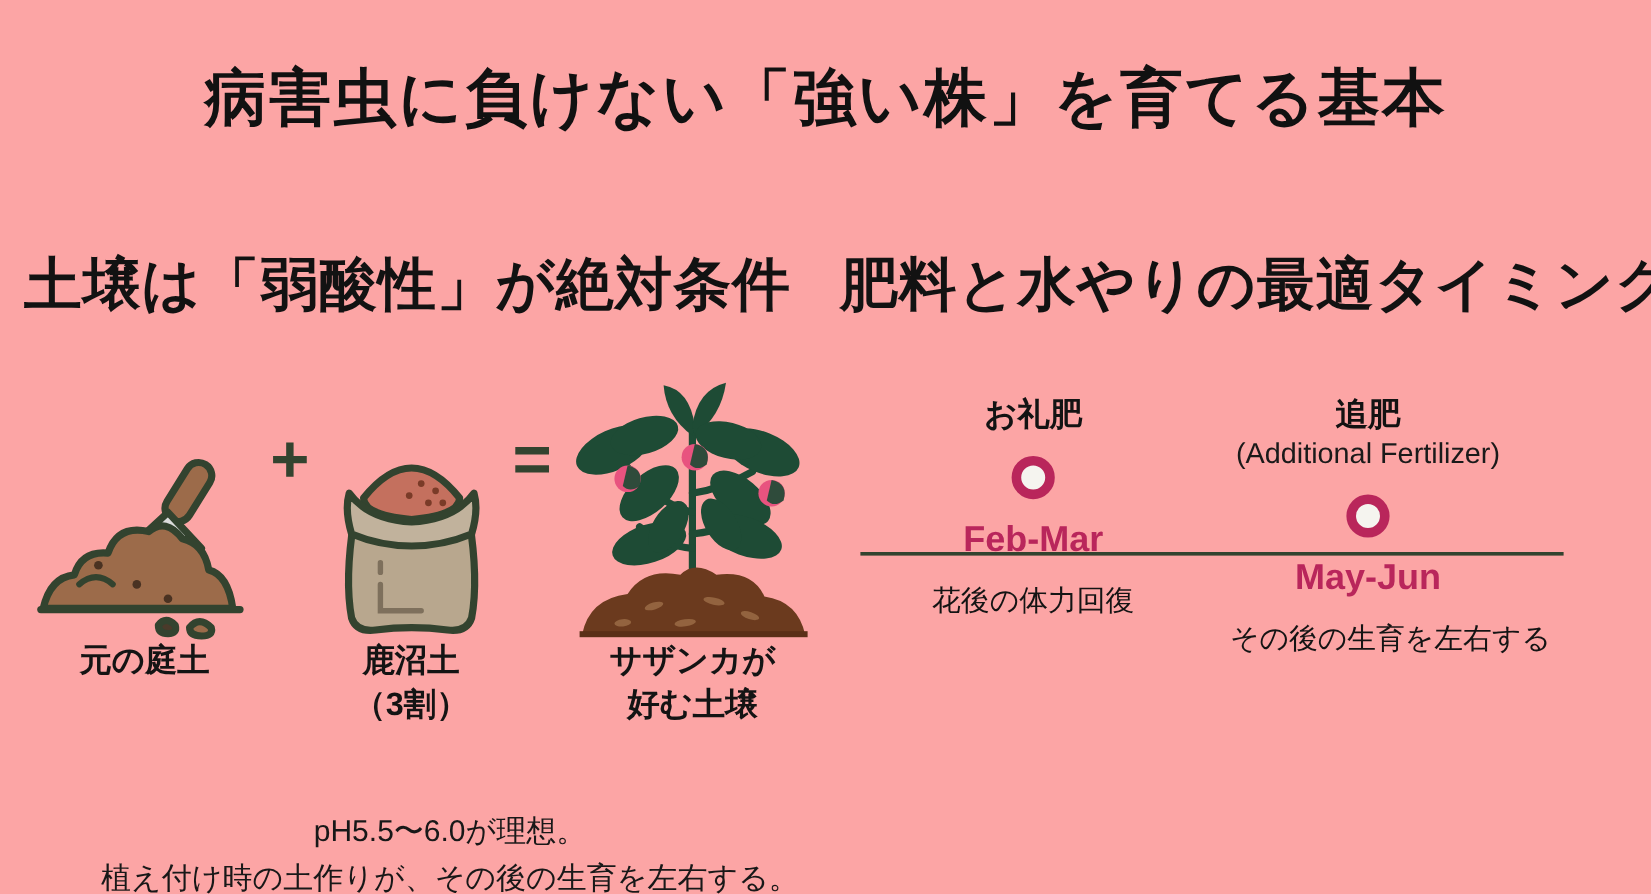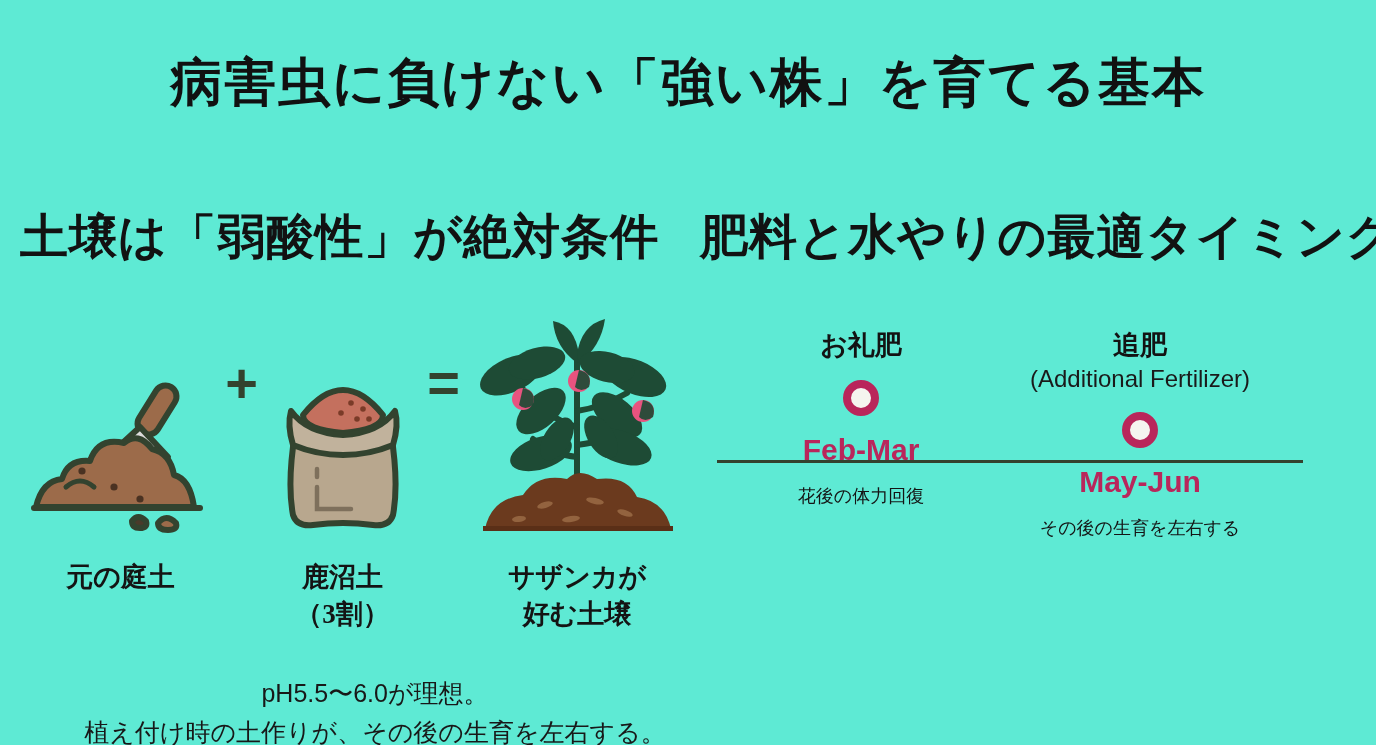--- a/index.html
+++ b/index.html
@@ -5,21 +5,21 @@
   * { margin:0; padding:0; box-sizing:border-box; }
   html, body {
     width:1376px; height:745px;
     background:#F5F4EF;
     font-family:"Liberation Sans", sans-serif;
     overflow:hidden;
   }
   #slide {
     position:relative;
     width:1376px; height:745px;
-    background:#5eead4;
+    background:#fca5a5;
   }
 
   
   #title {
     position:absolute;
     top:52px; left:0; width:1376px;
     text-align:center;
     font-family:"DejaVu Serif","Liberation Serif",serif;
     font-size:52px;
     font-weight:700;
@@ -69,25 +69,24 @@
     font-weight:700;
     color:#33432F;
     line-height:1;
     padding-bottom:75px;
     font-family:"Liberation Sans", sans-serif;
   }
 
   
   #eq-labels {
     position:absolute;
-    top:559px; left:0; width:670px;
+    top:532px; left:0; width:670px;
     display:flex;
     align-items:flex-start;
     justify-content:center;
-    font-family:Liberation Serif, serif;
   }
   .eq-label {
     text-align:center;
     font-size:27px;
     font-weight:700;
     color:#141414;
     line-height:1.36;
     white-space:pre-line;
   }
   #lbl-soil  { width:190px; }
@@ -125,21 +124,21 @@
     margin:18px auto 0 auto;
   }
   .tl-month {
     margin-top:17px;
     font-size:30px; font-weight:700;
     color:#B9265B;
     white-space:nowrap;
   }
   .tl-desc {
     margin-top:17px;
-    font-size:18px; font-weight:400;
+    font-size:24px; font-weight:400;
     color:#141414;
     white-space:nowrap;
   }
 
   
   .footnote {
     position:absolute;
     top:650px;
     text-align:center;
     font-size:25px;

